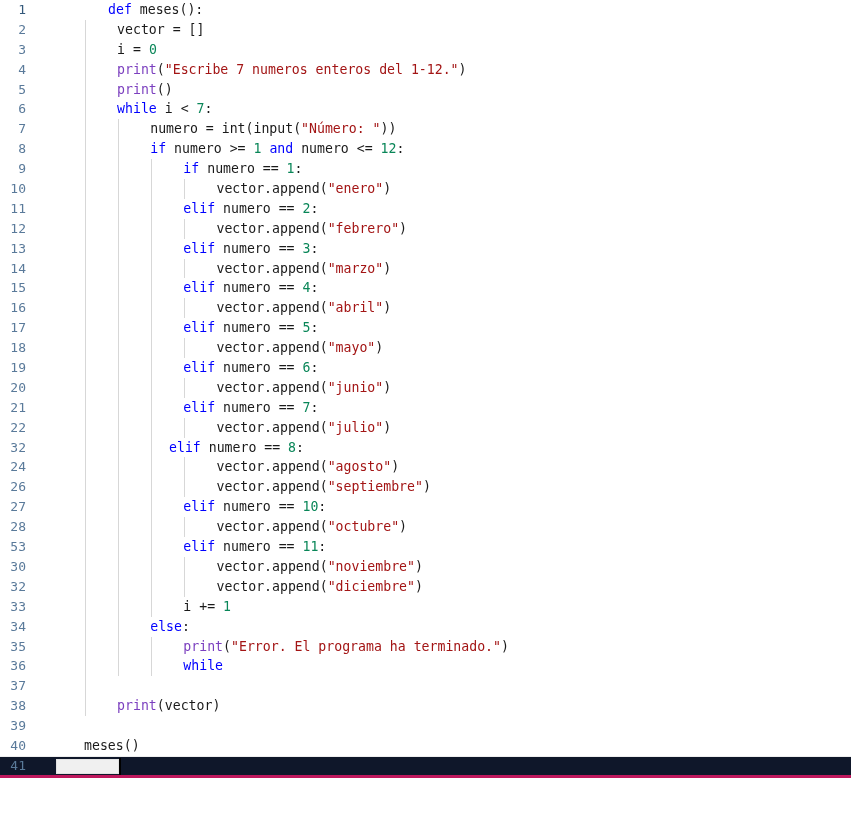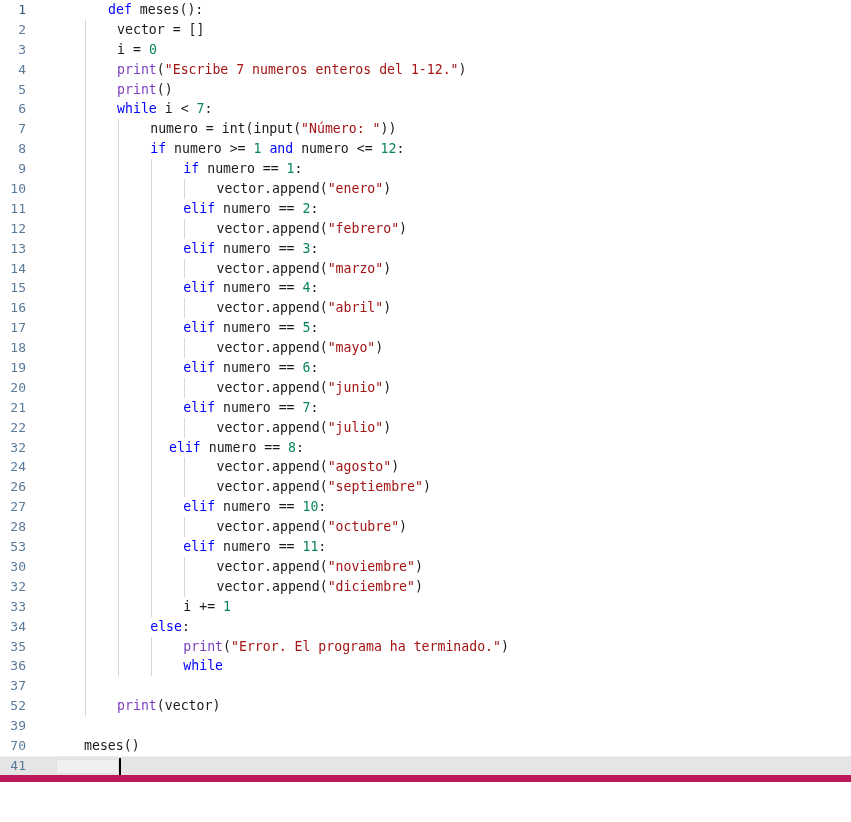--- a/index.html
+++ b/index.html
@@ -28,23 +28,23 @@
 
   .row {
     position: relative;
     height: 19.9px;
     line-height: 19.9px;
     white-space: pre;
   }
 
   
   .row.current {
-    background: #e5e5e5;
+    background: #0f172a;
     border-top: 1px solid #eeeeee;
-    border-bottom: 7px solid #be185d;
+    border-bottom: 3px solid #be185d;
     height: 17.9px;
     line-height: 17.9px;
   }
 
   .gutter-num {
     position: absolute;
     left: 0;
     top: 0;
     width: 26px;
     text-align: right;
@@ -143,18 +143,18 @@
       <div class="row"><div class="guides"><div class="guide" style="left: 84.5px;"></div><div class="guide" style="left: 117.62px;"></div><div class="guide" style="left: 150.74px;"></div></div><div class="gutter-num">27</div><div class="code-text" style="left: 183.36px;"><span class="kw">elif</span><span class="id"> numero == </span><span class="num">10</span><span class="op">:</span></div></div>
       <div class="row"><div class="guides"><div class="guide" style="left: 84.5px;"></div><div class="guide" style="left: 117.62px;"></div><div class="guide" style="left: 150.74px;"></div><div class="guide" style="left: 183.86px;"></div></div><div class="gutter-num">28</div><div class="code-text" style="left: 216.48px;"><span class="id">vector.append(</span><span class="str">"octubre"</span><span class="op">)</span></div></div>
       <div class="row"><div class="guides"><div class="guide" style="left: 84.5px;"></div><div class="guide" style="left: 117.62px;"></div><div class="guide" style="left: 150.74px;"></div></div><div class="gutter-num">53</div><div class="code-text" style="left: 183.36px;"><span class="kw">elif</span><span class="id"> numero == </span><span class="num">11</span><span class="op">:</span></div></div>
       <div class="row"><div class="guides"><div class="guide" style="left: 84.5px;"></div><div class="guide" style="left: 117.62px;"></div><div class="guide" style="left: 150.74px;"></div><div class="guide" style="left: 183.86px;"></div></div><div class="gutter-num">30</div><div class="code-text" style="left: 216.48px;"><span class="id">vector.append(</span><span class="str">"noviembre"</span><span class="op">)</span></div></div>
       <div class="row"><div class="guides"><div class="guide" style="left: 84.5px;"></div><div class="guide" style="left: 117.62px;"></div><div class="guide" style="left: 150.74px;"></div><div class="guide" style="left: 183.86px;"></div></div><div class="gutter-num">32</div><div class="code-text" style="left: 216.48px;"><span class="id">vector.append(</span><span class="str">"diciembre"</span><span class="op">)</span></div></div>
       <div class="row"><div class="guides"><div class="guide" style="left: 84.5px;"></div><div class="guide" style="left: 117.62px;"></div><div class="guide" style="left: 150.74px;"></div></div><div class="gutter-num">33</div><div class="code-text" style="left: 183.36px;"><span class="id">i += </span><span class="num">1</span></div></div>
       <div class="row"><div class="guides"><div class="guide" style="left: 84.5px;"></div><div class="guide" style="left: 117.62px;"></div></div><div class="gutter-num">34</div><div class="code-text" style="left: 150.24px;"><span class="kw">else</span><span class="op">:</span></div></div>
       <div class="row"><div class="guides"><div class="guide" style="left: 84.5px;"></div><div class="guide" style="left: 117.62px;"></div><div class="guide" style="left: 150.74px;"></div></div><div class="gutter-num">35</div><div class="code-text" style="left: 183.36px;"><span class="bi">print</span><span class="op">(</span><span class="str">"Error. El programa ha terminado."</span><span class="op">)</span></div></div>
       <div class="row"><div class="guides"><div class="guide" style="left: 84.5px;"></div><div class="guide" style="left: 117.62px;"></div><div class="guide" style="left: 150.74px;"></div></div><div class="gutter-num">36</div><div class="code-text" style="left: 183.36px;"><span class="kw">while</span></div></div>
       <div class="row"><div class="guides"><div class="guide" style="left: 84.5px;"></div></div><div class="gutter-num">37</div><div class="code-text" style="left: 84px;"></div></div>
-      <div class="row"><div class="guides"><div class="guide" style="left: 84.5px;"></div></div><div class="gutter-num">52</div><div class="code-text" style="left: 117.12px;"><span class="bi">print</span><span class="op">(vector)</span></div></div>
+      <div class="row"><div class="guides"><div class="guide" style="left: 84.5px;"></div></div><div class="gutter-num">38</div><div class="code-text" style="left: 117.12px;"><span class="bi">print</span><span class="op">(vector)</span></div></div>
       <div class="row"><div class="guides"></div><div class="gutter-num">39</div><div class="code-text" style="left: 84px;"></div></div>
-      <div class="row"><div class="guides"></div><div class="gutter-num">70</div><div class="code-text" style="left: 84px;"><span class="id">meses()</span></div></div>
+      <div class="row"><div class="guides"></div><div class="gutter-num">40</div><div class="code-text" style="left: 84px;"><span class="id">meses()</span></div></div>
       <div class="row current"><div class="guides"></div><div class="gutter-num">41</div><div class="code-text" style="left: 84px;"></div><div class="sel-box"></div><div class="caret"></div></div>
     </div>
 </div>
 
 </body></html>

